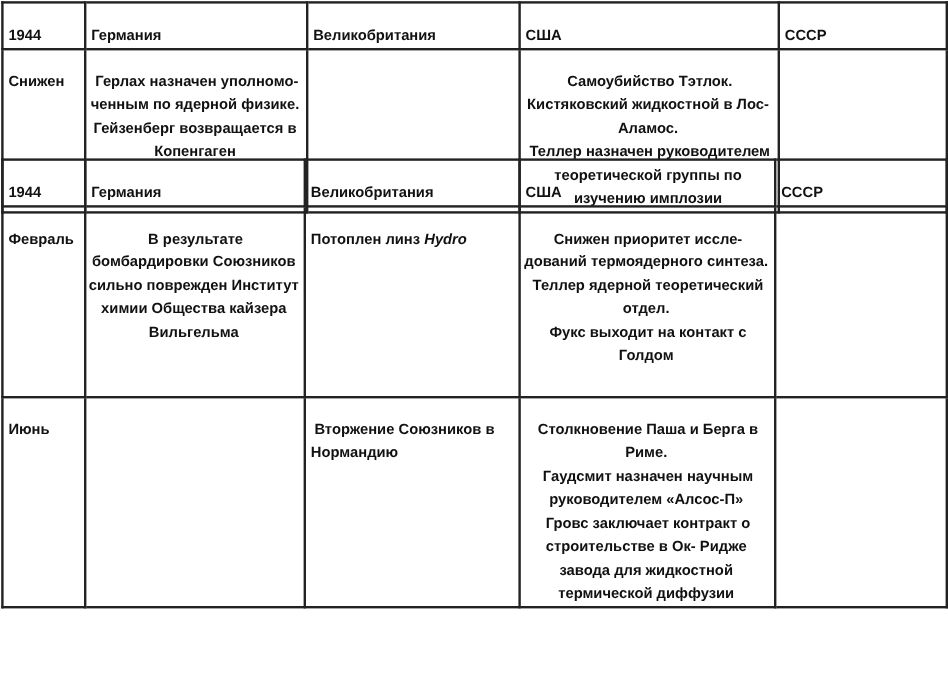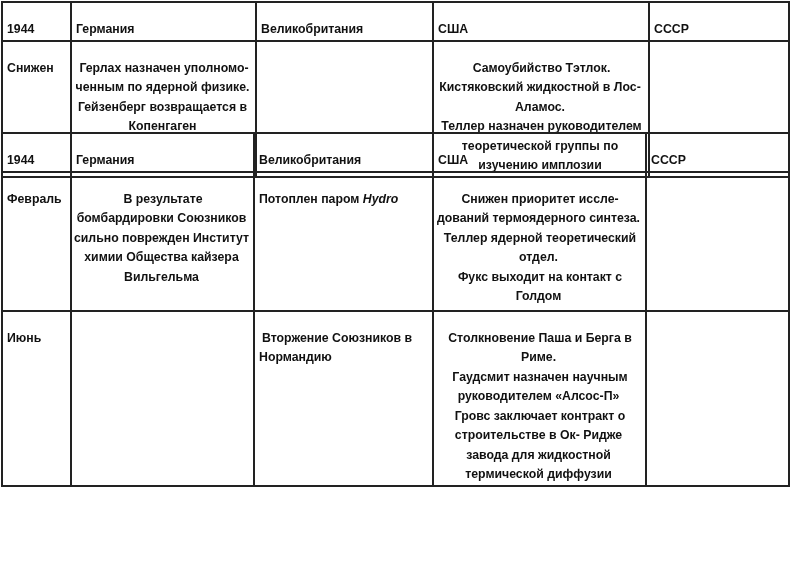--- a/index.html
+++ b/index.html
@@ -59,27 +59,27 @@
     </colgroup>
   <tbody>
       <tr style="height:23px">
     <td>1944</td>
     <td>Германия</td>
     <td>Великобритания</td>
     <td>США</td>
     <td>СССР</td>
   </tr>
 
-  <tr style="height:139px">
+  <tr style="height:159px">
     <td>Февраль</td>
     <td class="c-ger">
       <span class="p">В результате бомбардировки Союзников сильно поврежден Институт химии Общества кайзера Вильгельма</span>
     </td>
     <td>
-      <span>Потоплен паром</span>
+      <span>Потоплен линз</span>
       <i>Hydro</i>
     </td>
     <td class="c-usa">
       <span class="p">Снижен приоритет иссле-дований термоядерного синтеза.</span>
       <span class="p">Теллер ядерной теоретический отдел.</span>
       <span class="p">Фукс выходит на контакт с Голдом</span>
     </td>
     <td></td>
   </tr>
 

